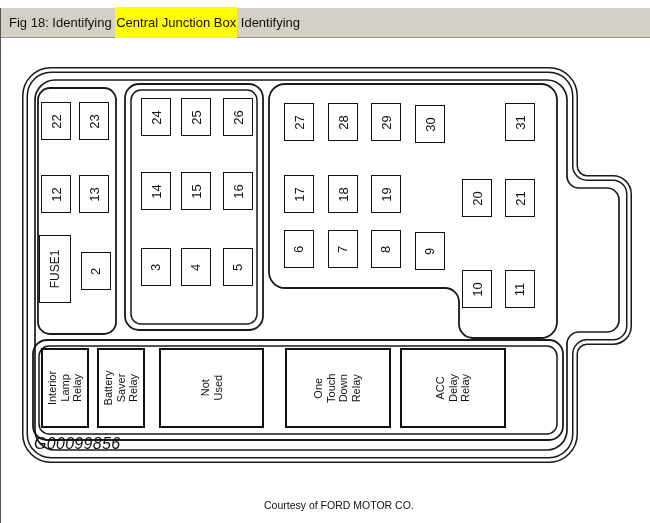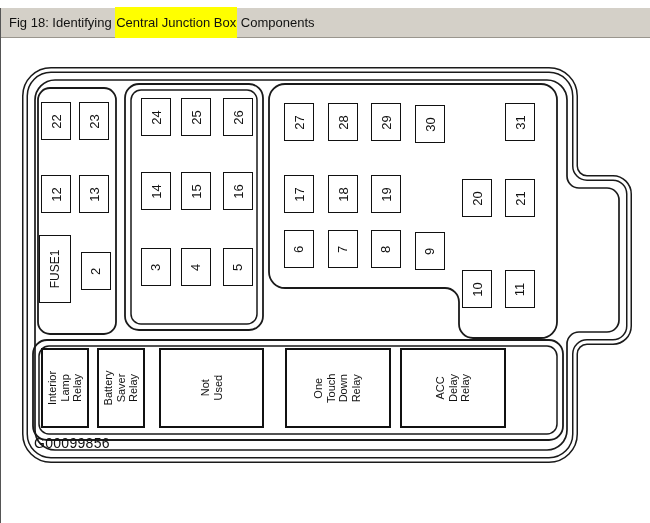--- a/index.html
+++ b/index.html
@@ -40,38 +40,38 @@
     border:2px solid #111;box-sizing:border-box;
     display:flex;align-items:center;justify-content:center;
   }
   .relay .rot{
     transform:rotate(-90deg);
     font-size:11px;line-height:1.15;text-align:center;
     white-space:pre-line;
   }
   .part-number{
     position:absolute;left:33px;top:427px;z-index:2;
-    font-size:14px;letter-spacing:0.3px;
+    font-size:16px;letter-spacing:0.3px;font-style:italic;
   }
   .courtesy{
     position:absolute;left:263px;top:491px;z-index:2;
     font-size:10.5px;
   }
   .bottom-line{
     position:absolute;left:0;top:519px;width:650px;height:0;
     border-top:1px solid #666;z-index:3;
   }
 </style>
 </head>
 <body>
 
 <div class="page">
 
   <div class="header-bar">
-    <span>Fig 18: Identifying </span><span class="hl">Central Junction Box</span><span> Components</span>
+    <span>Fig 18: Identifying </span><span class="hl">Central Junction Box</span><span> Identifying</span>
   </div>
 
   <svg class="diagram" width="650" height="523" viewBox="0 0 650 523">
 
     <path d="M 50,62 H 548 A 26,26 0 0 1 574,88 V 158 A 12,12 0 0 0 586,170 H 612 A 16,16 0 0 1 628,186 V 318 A 16,16 0 0 1 612,334 H 586 A 12,12 0 0 0 574,346 V 426 A 26,26 0 0 1 548,452 H 50 A 26,26 0 0 1 24,426 V 88 A 26,26 0 0 1 50,62 Z" fill="none" stroke="#1a1a1a" stroke-width="6"></path>
     <path d="M 50,62 H 548 A 26,26 0 0 1 574,88 V 158 A 12,12 0 0 0 586,170 H 612 A 16,16 0 0 1 628,186 V 318 A 16,16 0 0 1 612,334 H 586 A 12,12 0 0 0 574,346 V 426 A 26,26 0 0 1 548,452 H 50 A 26,26 0 0 1 24,426 V 88 A 26,26 0 0 1 50,62 Z" fill="none" stroke="#ffffff" stroke-width="3"></path>
 
     <path d="M 54,72 H 546 A 20,20 0 0 1 566,92 V 168 A 12,12 0 0 0 578,180 H 606 A 12,12 0 0 1 618,192 V 312 A 12,12 0 0 1 606,324 H 578 A 12,12 0 0 0 566,336 V 422 A 20,20 0 0 1 546,442 H 54 A 20,20 0 0 1 34,422 V 92 A 20,20 0 0 1 54,72 Z" fill="none" stroke="#1a1a1a" stroke-width="1.7"></path>
 
     <rect x="37" y="80" width="78" height="246" rx="12" fill="none" stroke="#1a1a1a" stroke-width="1.8"></rect>
@@ -201,15 +201,16 @@
 Down
 Relay</span>
     </div>
   <div class="relay" style="left:399px;top:340px;width:106px;height:80px">
       <span class="rot">ACC
 Delay
 Relay</span>
     </div>
 
   <div class="part-number">G00099856</div>
+  <div class="courtesy">Courtesy of FORD MOTOR CO.</div>
   <div class="bottom-line"></div>
 
 </div>
 
 </body></html>

